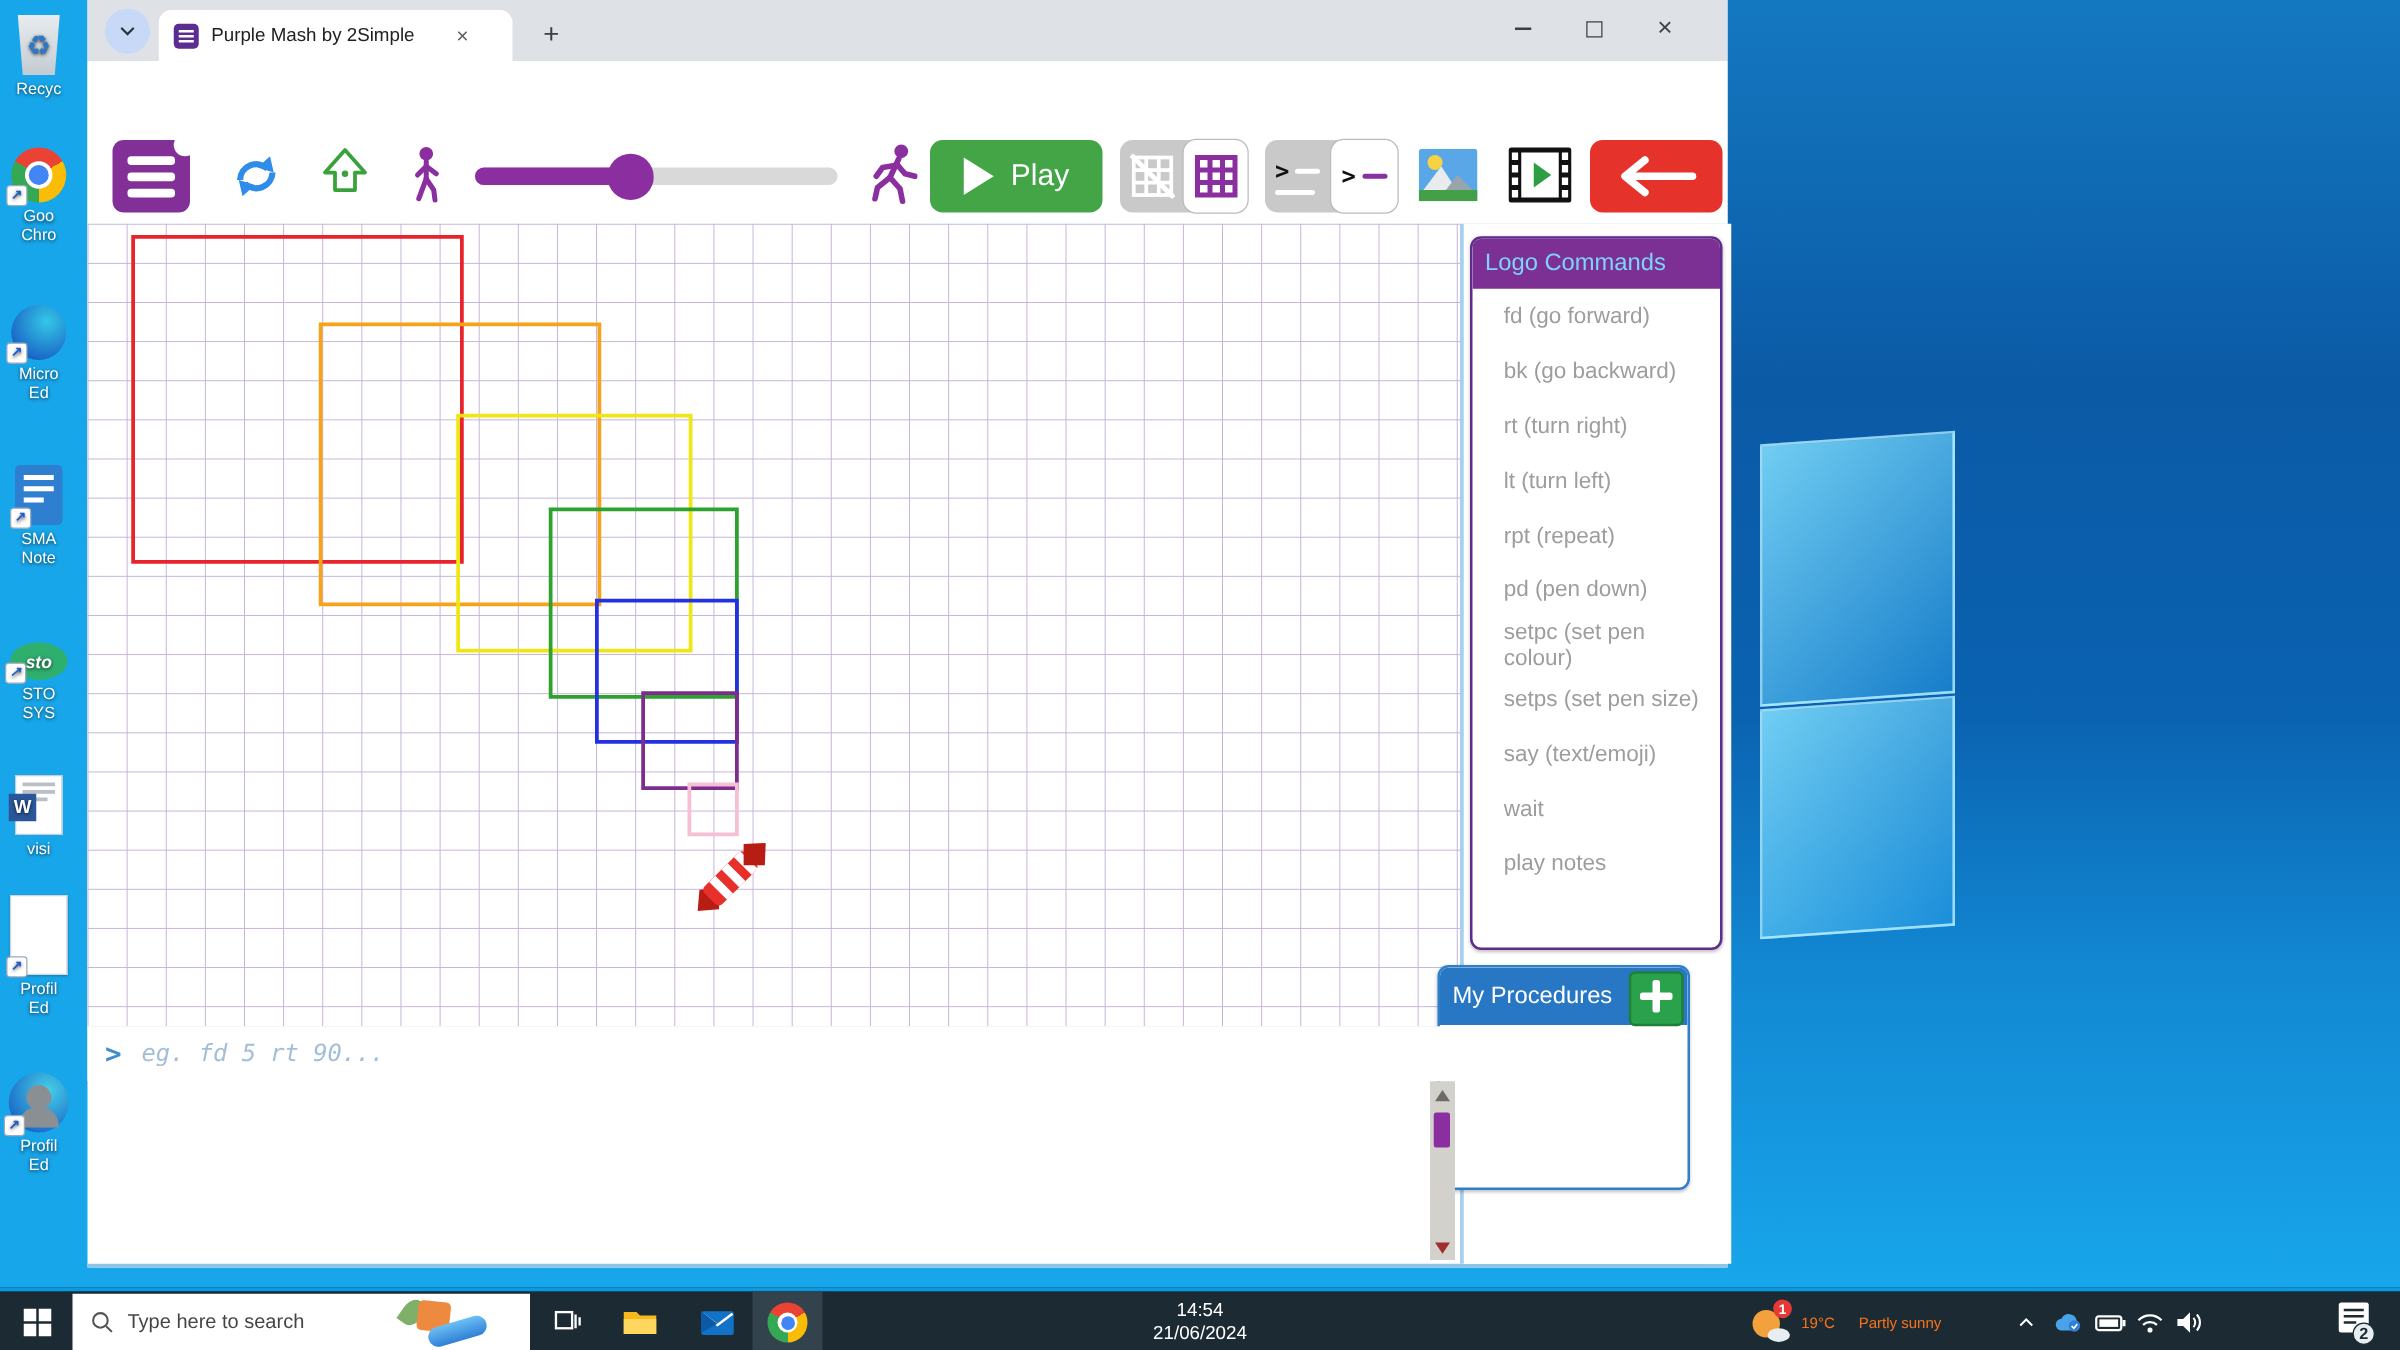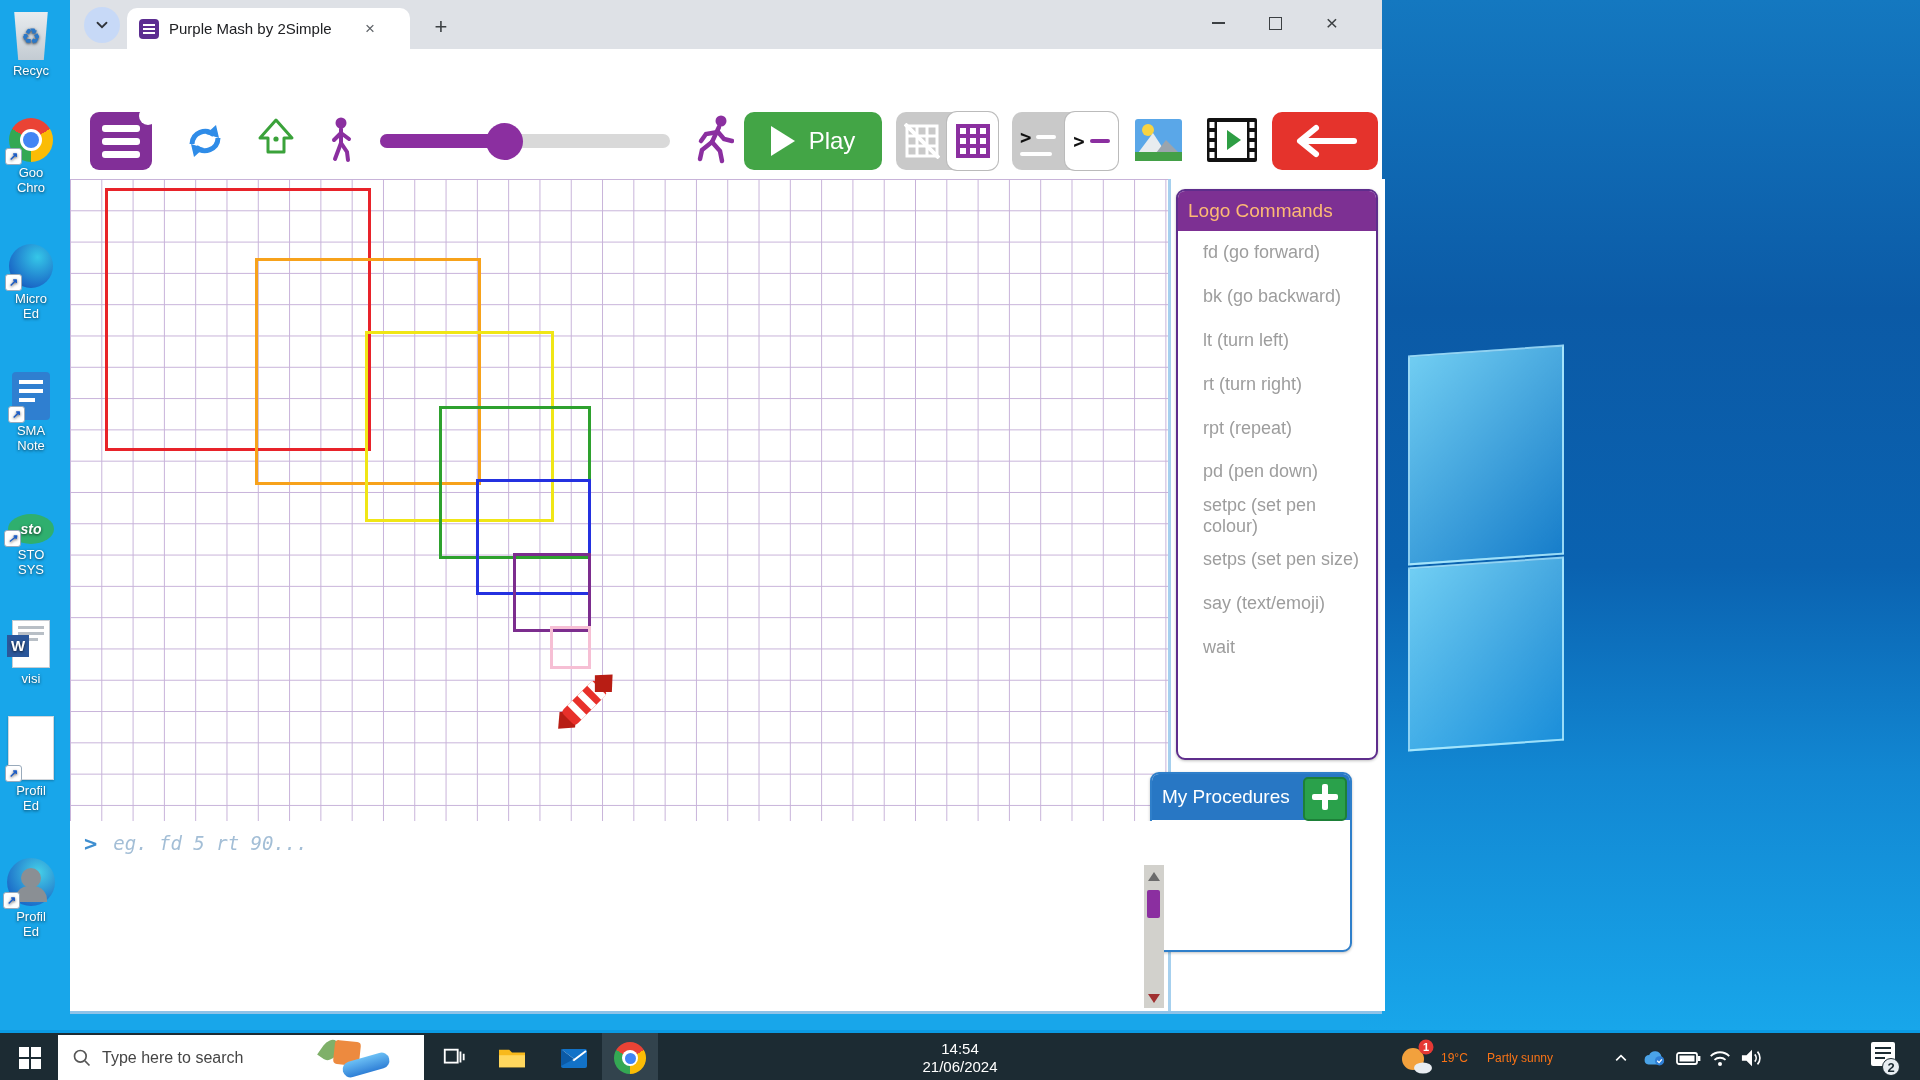--- a/index.html
+++ b/index.html
@@ -60,21 +60,21 @@
   
   #canvas{left:0;top:179px;width:1098px;height:642px;background:#fff;border-bottom:3px solid #a6d0ee;
     background-image:linear-gradient(#c7b2d9 1px,transparent 1px),linear-gradient(90deg,#c7b2d9 1px,transparent 1px);
     background-size:31.3px 31.3px;overflow:hidden;}
   .tsq{position:absolute;border:3px solid #000;background:transparent;}
   #turtle{position:absolute;width:80px;height:80px;}
   
   #side-area{left:1098px;top:179px;width:214px;height:832px;background:#fff;border-left:3px solid #a6d0ee;}
   #logo-panel{left:1106px;top:189px;width:198px;height:567px;background:#fff;border:2px solid #5e2d8c;
     border-radius:9px;overflow:hidden;box-shadow:0 1px 3px rgba(0,0,0,.25);}
-  #logo-head{height:40px;background:#7d3093;color:#fdba74;font-size:19px;display:flex;align-items:center;padding-left:10px;}
+  #logo-head{height:40px;background:#7d3093;color:#7dd3fc;font-size:19px;display:flex;align-items:center;padding-left:10px;}
   .cmd-item{height:43.8px;display:flex;align-items:center;padding-left:25px;font-size:18px;color:#9d9d9d;cursor:pointer;}
   #proc-panel{left:1080px;top:772px;width:198px;height:176px;background:#fff;border:2px solid #2f7fca;
     border-radius:9px;overflow:hidden;box-shadow:0 1px 3px rgba(0,0,0,.25);}
   #proc-head{height:46px;background:#2877c4;color:#fff;font-size:19px;display:flex;align-items:center;padding-left:10px;position:relative;}
   #proc-add{position:absolute;right:3px;top:3px;width:40px;height:40px;background:#2aa14b;border:2px solid #1d8038;
     border-radius:5px;cursor:pointer;}
   #proc-add .pv{position:absolute;left:17px;top:5px;width:6px;height:26px;background:#fff;border-radius:2px;}
   #proc-add .ph{position:absolute;left:7px;top:15px;width:26px;height:6px;background:#fff;border-radius:2px;}
   
   #cmd-input{left:0;top:821px;width:1098px;height:44px;background:#fff;display:flex;align-items:center;}
@@ -379,28 +379,29 @@
         </svg>
       </div>
     </div>
 
     <div class="ab" id="side-area"></div>
 
     <div class="ab" id="logo-panel">
       <div id="logo-head">Logo Commands</div>
       <div class="cmd-item">fd (go forward)</div>
       <div class="cmd-item">bk (go backward)</div>
+      <div class="cmd-item">rt (turn right)</div>
       <div class="cmd-item">lt (turn left)</div>
-      <div class="cmd-item">rt (turn right)</div>
       <div class="cmd-item">rpt (repeat)</div>
       <div class="cmd-item">pd (pen down)</div>
       <div class="cmd-item">setpc (set pen colour)</div>
       <div class="cmd-item">setps (set pen size)</div>
       <div class="cmd-item">say (text/emoji)</div>
       <div class="cmd-item">wait</div>
+      <div class="cmd-item">play notes</div>
     </div>
 
     <div class="ab" id="proc-panel">
       <div id="proc-head">
         <span>My Procedures</span>
         <div id="proc-add">
           <div class="pv"></div>
             <div class="ph"></div>
         </div>
       </div>

